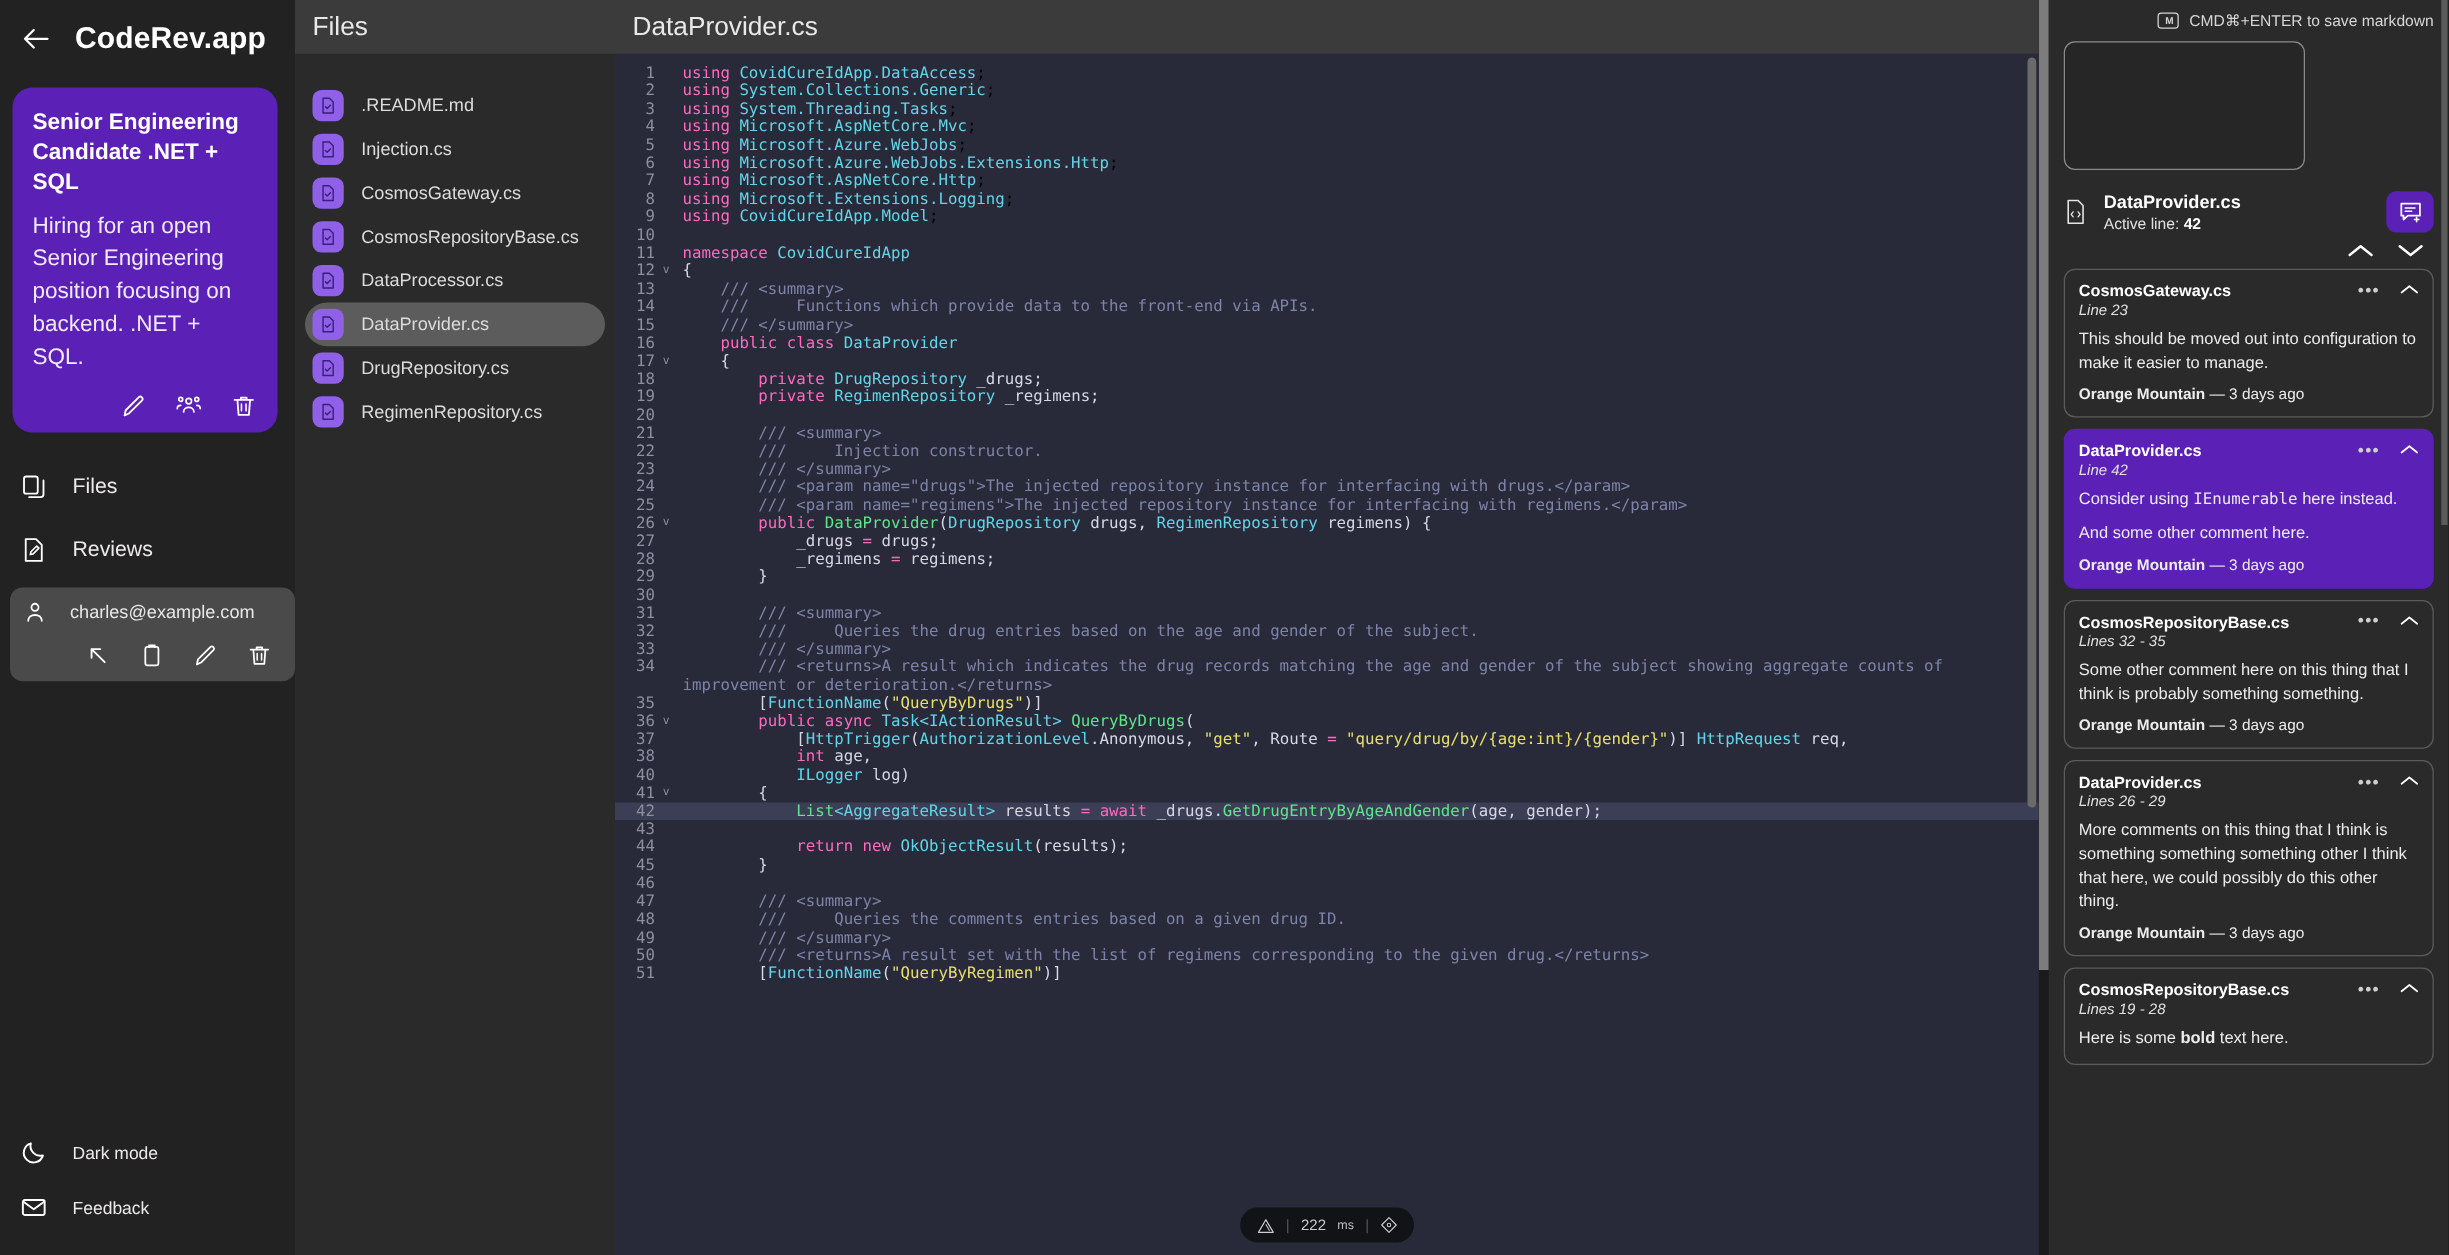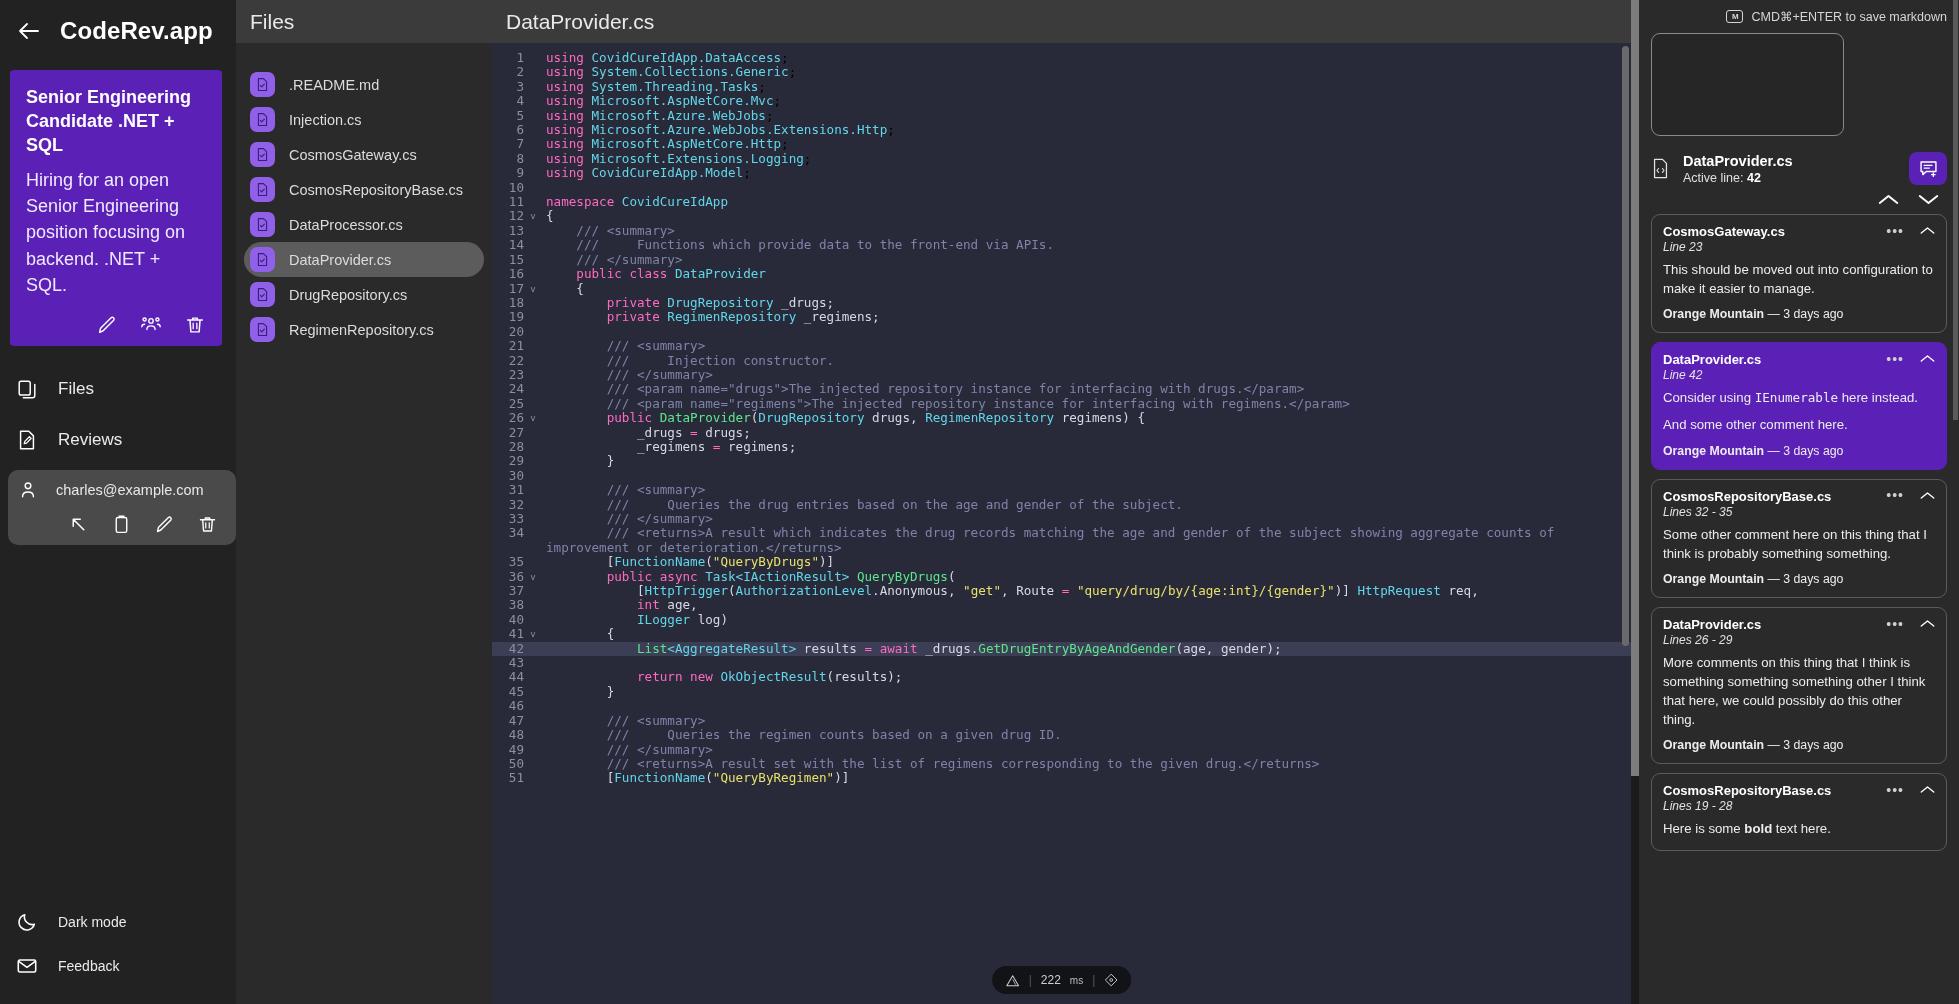--- a/index.html
+++ b/index.html
@@ -18,21 +18,21 @@
     position: relative;
   }
   .sb-top { display: flex; align-items: center; height: 62px; padding-left: 12px; gap: 14px; }
   .back-btn {
     width: 34px; height: 34px; display: flex; align-items: center; justify-content: center;
     color: #fff; cursor: pointer;
   }
   .app-title { color: #ffffff; font-size: 24px; font-weight: 700; letter-spacing: .1px; }
 
   .job-card {
-    margin: 8px 14px 0 10px; background: #5b21b6; border-radius: 4px;
+    margin: 8px 14px 0 10px; background: #5b21b6; border-radius: 16px;
     padding: 16px 16px 10px 16px; color: #fff; position: relative;
   }
   .job-title { font-size: 18px; font-weight: 700; line-height: 1.32; }
   .job-desc { font-size: 18px; line-height: 1.45; margin-top: 10px; color: #f0eaff; }
   .job-actions { display: flex; justify-content: flex-end; gap: 22px; margin-top: 16px; }
   .job-actions .ic { width: 22px; height: 22px; cursor: pointer; color: #fff; }
 
   .nav { margin-top: 18px; }
   .nav-item {
     display: flex; align-items: center; gap: 20px; height: 51px;
@@ -415,21 +415,21 @@
         <div class="cl"><span class="gutter">37</span><span class="fold"></span><span class="ctext">            <span class="p">[</span><span class="t">HttpTrigger</span><span class="p">(</span><span class="t">AuthorizationLevel</span><span class="p">.Anonymous,</span> <span class="s">"get"</span><span class="p">,</span> <span class="p">Route</span> <span class="k">=</span> <span class="s">"query/drug/by/{age:int}/{gender}"</span><span class="p">)]</span> <span class="t">HttpRequest</span> <span class="p">req,</span></span></div>
         <div class="cl"><span class="gutter">38</span><span class="fold"></span><span class="ctext">            <span class="k">int</span> <span class="p">age,</span></span></div>
         <div class="cl"><span class="gutter">40</span><span class="fold"></span><span class="ctext">            <span class="t">ILogger</span> <span class="p">log)</span></span></div>
         <div class="cl"><span class="gutter">41</span><span class="fold">v</span><span class="ctext">        <span class="p">{</span></span></div>
         <div class="cl hl"><span class="gutter">42</span><span class="fold"></span><span class="ctext">            <span class="f">List</span><span class="t">&lt;AggregateResult&gt;</span> <span class="p">results</span> <span class="k">=</span> <span class="k">await</span> <span class="p">_drugs.</span><span class="f">GetDrugEntryByAgeAndGender</span><span class="p">(age, gender);</span></span></div>
         <div class="cl"><span class="gutter">43</span><span class="fold"></span><span class="ctext">&nbsp;</span></div>
         <div class="cl"><span class="gutter">44</span><span class="fold"></span><span class="ctext">            <span class="k">return new</span> <span class="t">OkObjectResult</span><span class="p">(results);</span></span></div>
         <div class="cl"><span class="gutter">45</span><span class="fold"></span><span class="ctext">        <span class="p">}</span></span></div>
         <div class="cl"><span class="gutter">46</span><span class="fold"></span><span class="ctext">&nbsp;</span></div>
         <div class="cl"><span class="gutter">47</span><span class="fold"></span><span class="ctext">        <span class="c">/// &lt;summary&gt;</span></span></div>
-        <div class="cl"><span class="gutter">48</span><span class="fold"></span><span class="ctext">        <span class="c">///     Queries the regimen counts based on a given drug ID.</span></span></div>
+        <div class="cl"><span class="gutter">48</span><span class="fold"></span><span class="ctext">        <span class="c">///     Queries the comments entries based on a given drug ID.</span></span></div>
         <div class="cl"><span class="gutter">49</span><span class="fold"></span><span class="ctext">        <span class="c">/// &lt;/summary&gt;</span></span></div>
         <div class="cl"><span class="gutter">50</span><span class="fold"></span><span class="ctext">        <span class="c">/// &lt;returns&gt;A result set with the list of regimens corresponding to the given drug.&lt;/returns&gt;</span></span></div>
         <div class="cl"><span class="gutter">51</span><span class="fold"></span><span class="ctext">        <span class="p">[</span><span class="t">FunctionName</span><span class="p">(</span><span class="s">"QueryByRegimen"</span><span class="p">)]</span></span></div>
       </div>
     <div class="code-scroll"></div>
     <div class="perf-pill">
       <span>
         <svg width="15" height="13" viewBox="0 0 24 22" fill="none">
             <path d="M12 3L22 20H2L12 3z" stroke="#cfcfcf" stroke-width="1.7" stroke-linejoin="round"></path>
             <path d="M12 9l5 9" stroke="#cfcfcf" stroke-width="1.4"></path>

